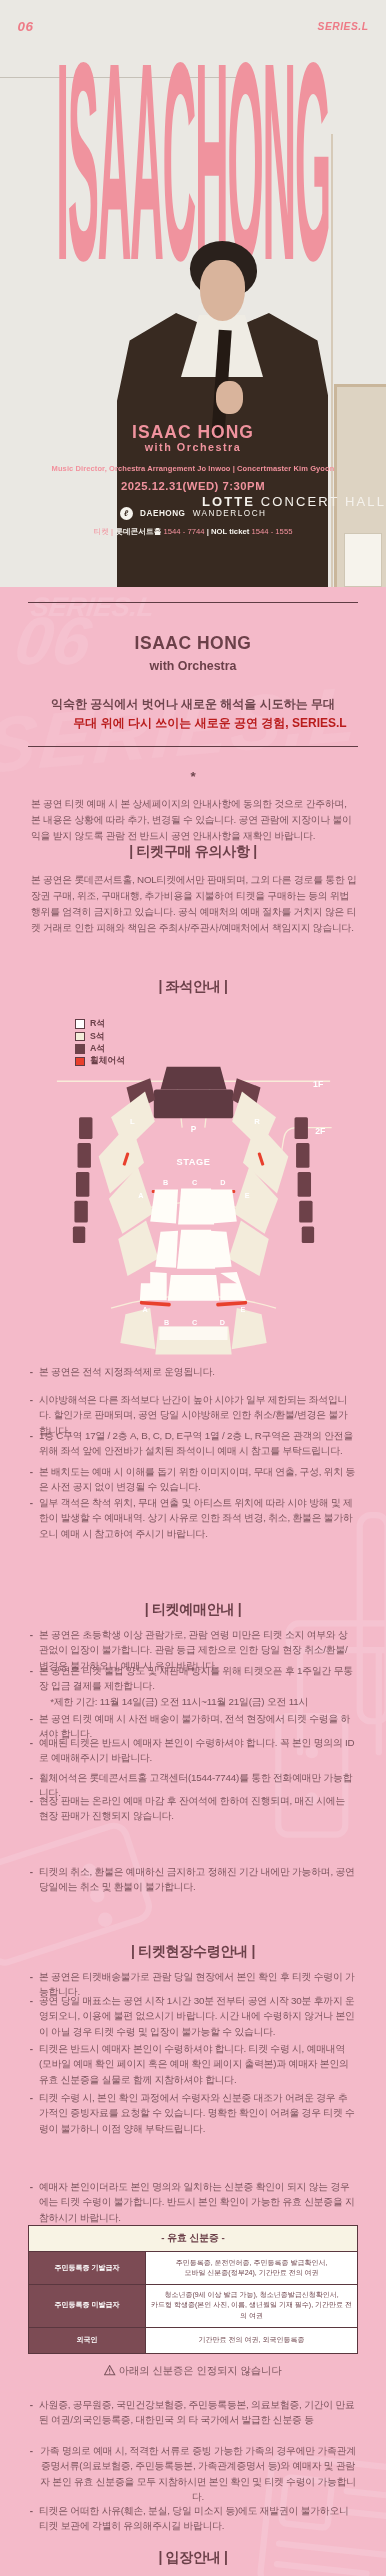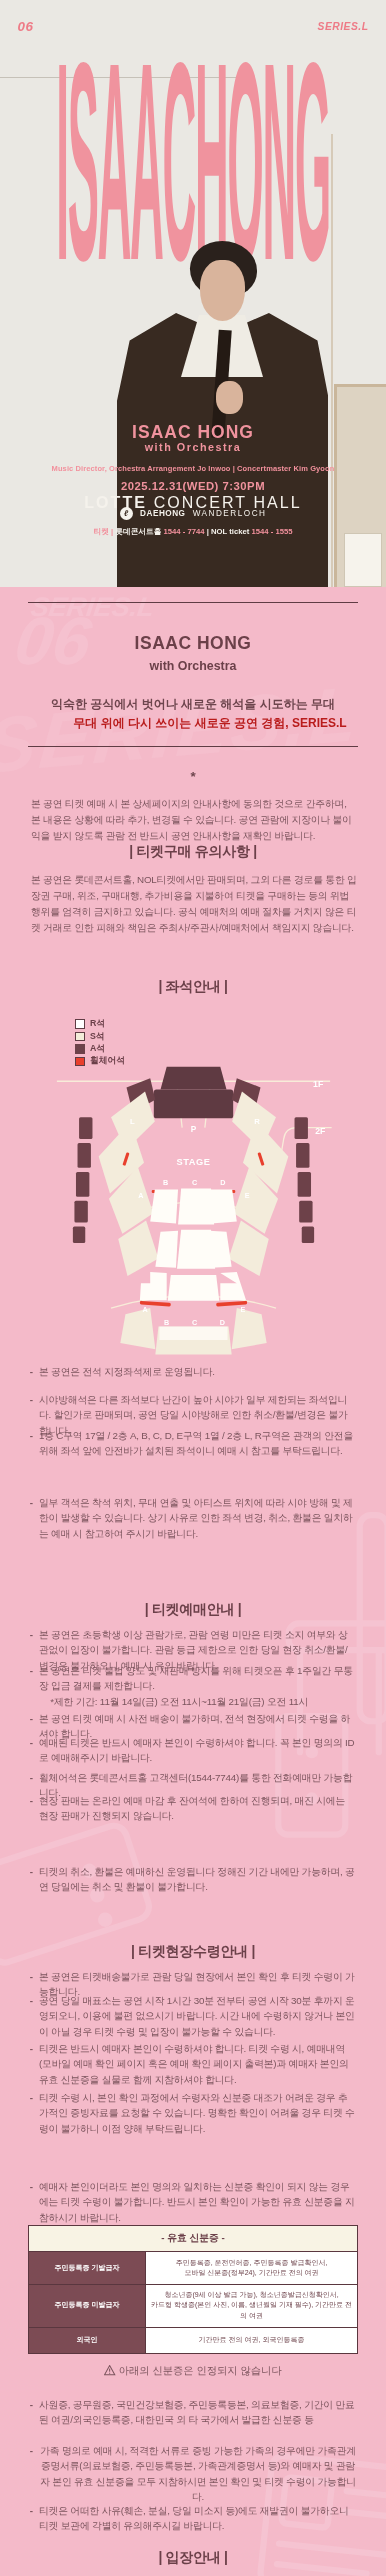--- a/index.html
+++ b/index.html
@@ -20,29 +20,29 @@
         clip-path:polygon(28% 0,40% 4%,50% 14%,60% 4%,72% 0,95% 10%,100% 30%,100% 100%,0 100%,0 32%,6% 10%);}
   .tie{position:absolute;left:215px;top:330px;width:13.4px;height:108px;background:#241a14;transform:rotate(4deg);}
   .hand{position:absolute;left:216px;top:381px;width:27px;height:33px;background:#d9b49c;border-radius:45%;}
   .shelf{position:absolute;left:334px;top:384px;width:53px;height:204px;border:3.1px solid #c9b69b;background:#ddd3c2;}
   .canvas{position:absolute;left:344px;top:533px;width:36px;height:52px;background:#f6f3ec;border:1px solid #cfc6b4;}
   .p-txt{position:absolute;width:386px;left:0;text-align:center;white-space:nowrap;}
   .p-title{font-size:17.5px;font-weight:800;color:#f0939e;letter-spacing:1px;}
   .p-sub{font-size:10.8px;font-weight:700;color:#f0939e;letter-spacing:1.5px;}
   .p-credit{font-size:7.5px;font-weight:700;color:#f2919d;letter-spacing:0.1px;}
   .p-date{font-size:11.3px;font-weight:800;color:#f0939e;letter-spacing:0.5px;}
-  .p-venue{font-size:16px;color:#f5f2ec;letter-spacing:2.1px;}
+  .p-venue{font-size:13px;color:#f5f2ec;letter-spacing:2.1px;text-align:right;}
   .p-venue b{font-weight:900;}
   .p-logos{display:flex;justify-content:center;align-items:center;gap:7.2px;color:#f5f2ec;}
   .lgc{display:inline-flex;width:13.4px;height:13.4px;border-radius:50%;background:#f5f2ec;color:#3a2b22;
        align-items:center;justify-content:center;font-weight:900;font-size:8.2px;font-style:italic;}
   .daehong{font-weight:900;font-size:8.2px;letter-spacing:0.5px;}
   .wander{font-weight:400;font-size:8.2px;letter-spacing:1.5px;}
   .p-ticket{font-size:7.7px;color:#f5f2ec;}
-  .p-ticket .pk{color:#f2919d;font-weight:700;}
+  .p-ticket .pk{color:#f2919d;font-weight:400;}
   .p-ticket .wh{color:#f5f2ec;font-weight:800;}
   
   .wm{position:absolute;color:#f7c9d6;font-style:italic;font-weight:900;opacity:.55;white-space:nowrap;}
   .divider{position:absolute;left:28px;width:330px;height:0;border-top:1px solid #5f3c44;}
   .h{position:absolute;left:0;width:386px;text-align:center;font-size:14px;font-weight:800;color:#6b4049;letter-spacing:-0.3px;}
   .c-txt{position:absolute;left:0;width:386px;text-align:center;color:#6d454d;}
   .body-p{position:absolute;left:31px;width:326px;font-size:9.8px;line-height:1.62;color:#7b545d;letter-spacing:-0.2px;text-align:left;}
   .note{position:absolute;left:39px;width:318px;font-size:9.8px;line-height:1.58;color:#7b545d;letter-spacing:-0.2px;}
   .note::before{content:"-";position:absolute;left:-9.3px;top:0;font-weight:700;color:#7b545d;}
   .note .sub{display:block;padding-left:11.3px;}
@@ -246,30 +246,31 @@
       <text x="228" y="552" font-size="14" text-anchor="middle">B</text>
       <text x="282" y="552" font-size="14" text-anchor="middle">C</text>
       <text x="336" y="552" font-size="14" text-anchor="middle">D</text>
       <text x="376" y="528" font-size="14" text-anchor="middle">E</text>
     </g>
   </svg>
 
   <div class="note" style="top:1364px;">본 공연은 전석 지정좌석제로 운영됩니다.</div>
   <div class="note" style="top:1392px;">시야방해석은 다른 좌석보다 난간이 높아 시야가 일부 제한되는 좌석입니다. 할인가로 판매되며, 공연 당일 시야방해로 인한 취소/환불/변경은 불가합니다.</div>
   <div class="note" style="top:1428px;">1층 C구역 17열 / 2층 A, B, C, D, E구역 1열 / 2층 L, R구역은 관객의 안전을 위해 좌석 앞에 안전바가 설치된 좌석이니 예매 시 참고를 부탁드립니다.</div>
-  <div class="note" style="top:1495px;">일부 객석은 착석 위치, 무대 연출 및 아티스트 위치에 따라 시야 방해 및 제한이 발생할 수 있습니다. 상기 사유로 인한 좌석 변경, 취소, 환불은 일치하는 예매 시 참고하여 주시기 바랍니다.</div>
+  <div class="note" style="top:1464px;">본 배치도는 예매 시 이해를 돕기 위한 이미지이며, 무대 연출, 구성, 위치 등은 사전 공지 없이 변경될 수 있습니다.</div>
+  <div class="note" style="top:1495px;">일부 객석은 착석 위치, 무대 연출 및 아티스트 위치에 따라 시야 방해 및 제한이 발생할 수 예매내역. 상기 사유로 인한 좌석 변경, 취소, 환불은 불가하오니 예매 시 참고하여 주시기 바랍니다.</div>
 
   <div class="h" style="top:1601px;">| 티켓예매안내 |</div>
   <div class="note" style="top:1627px;">본 공연은 초등학생 이상 관람가로, 관람 연령 미만은 티켓 소지 여부와 상관없이 입장이 불가합니다. 관람 등급 제한으로 인한 당일 현장 취소/환불/변경은 불가하오니 예매 시 유의 바랍니다.</div>
   <div class="note" style="top:1663px;"><span>본 공연은 티켓 불법 양도 및 재판매 방지를 위해 티켓오픈 후 1주일간 무통장 입금 결제를 제한합니다.</span><span class="sub">*제한 기간: 11월 14일(금) 오전 11시~11월 21일(금) 오전 11시</span></div>
   <div class="note" style="top:1711px;">본 공연 티켓 예매 시 사전 배송이 불가하며, 전석 현장에서 티켓 수령을 하셔야 합니다.</div>
   <div class="note" style="top:1735px;">예매된 티켓은 반드시 예매자 본인이 수령하셔야 합니다. 꼭 본인 명의의 ID로 예매해주시기 바랍니다.</div>
   <div class="note" style="top:1770px;">휠체어석은 롯데콘서트홀 고객센터(1544-7744)를 통한 전화예매만 가능합니다.</div>
   <div class="note" style="top:1793px;">현장 판매는 온라인 예매 마감 후 잔여석에 한하여 진행되며, 매진 시에는 현장 판매가 진행되지 않습니다.</div>
-  <div class="note" style="top:1864px;">티켓의 취소, 환불은 예매하신 운영됩니다 정해진 기간 내에만 가능하며, 공연 당일에는 취소 및 환불이 불가합니다.</div>
+  <div class="note" style="top:1864px;">티켓의 취소, 환불은 예매하신 금지하고 정해진 기간 내에만 가능하며, 공연 당일에는 취소 및 환불이 불가합니다.</div>
 
   <div class="h" style="top:1943px;">| 티켓현장수령안내 |</div>
   <div class="note" style="top:1969px;">본 공연은 티켓배송불가로 관람 당일 현장에서 본인 확인 후 티켓 수령이 가능합니다.</div>
   <div class="note" style="top:1993px;">공연 당일 매표소는 공연 시작 1시간 30분 전부터 공연 시작 30분 후까지 운영되오니, 이용에 불편 없으시기 바랍니다. 시간 내에 수령하지 않거나 본인이 아닐 경우 티켓 수령 및 입장이 불가능할 수 있습니다.</div>
   <div class="note" style="top:2041px;">티켓은 반드시 예매자 본인이 수령하셔야 합니다. 티켓 수령 시, 예매내역(모바일 예매 확인 페이지 혹은 예매 확인 페이지 출력본)과 예매자 본인의 유효 신분증을 실물로 함께 지참하셔야 합니다.</div>
   <div class="note" style="top:2090px;">티켓 수령 시, 본인 확인 과정에서 수령자와 신분증 대조가 어려운 경우 추가적인 증빙자료를 요청할 수 있습니다. 명확한 확인이 어려울 경우 티켓 수령이 불가하니 이점 양해 부탁드립니다.</div>
   <div class="note" style="top:2179px;">예매자 본인이더라도 본인 명의와 일치하는 신분증 확인이 되지 않는 경우에는 티켓 수령이 불가합니다. 반드시 본인 확인이 가능한 유효 신분증을 지참하시기 바랍니다.</div>
 
   <table class="idtab">
     <tbody>

